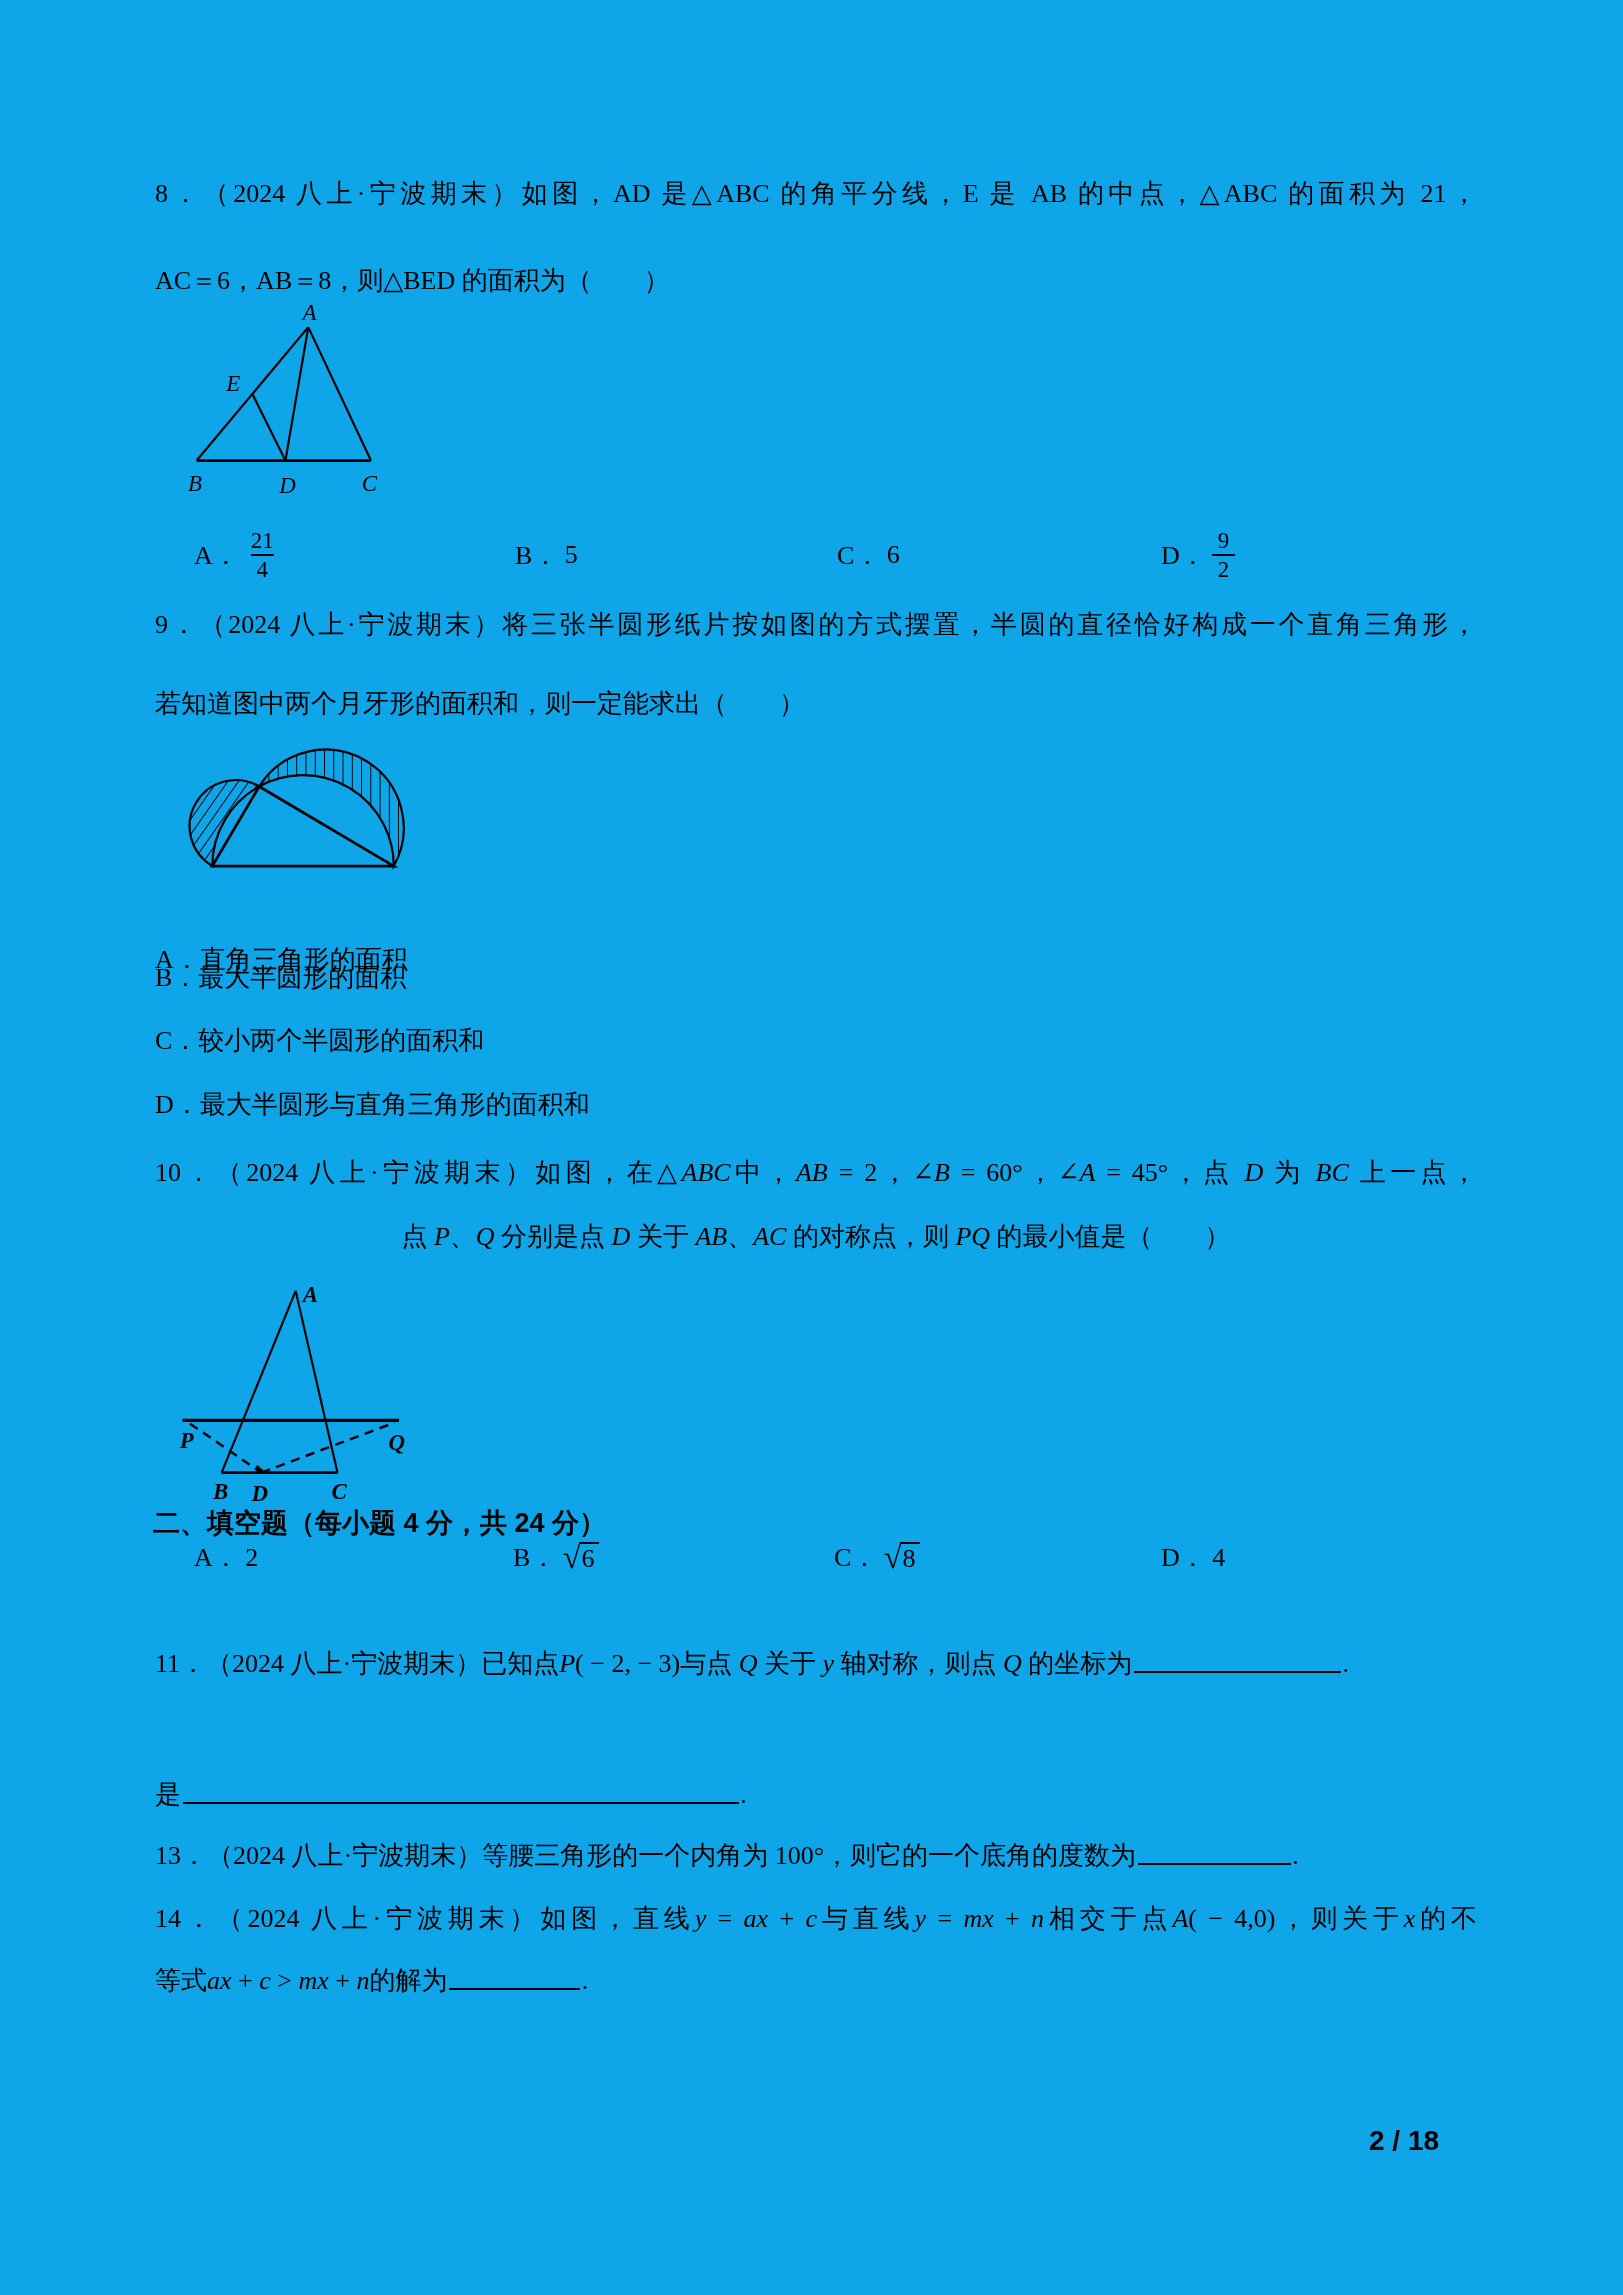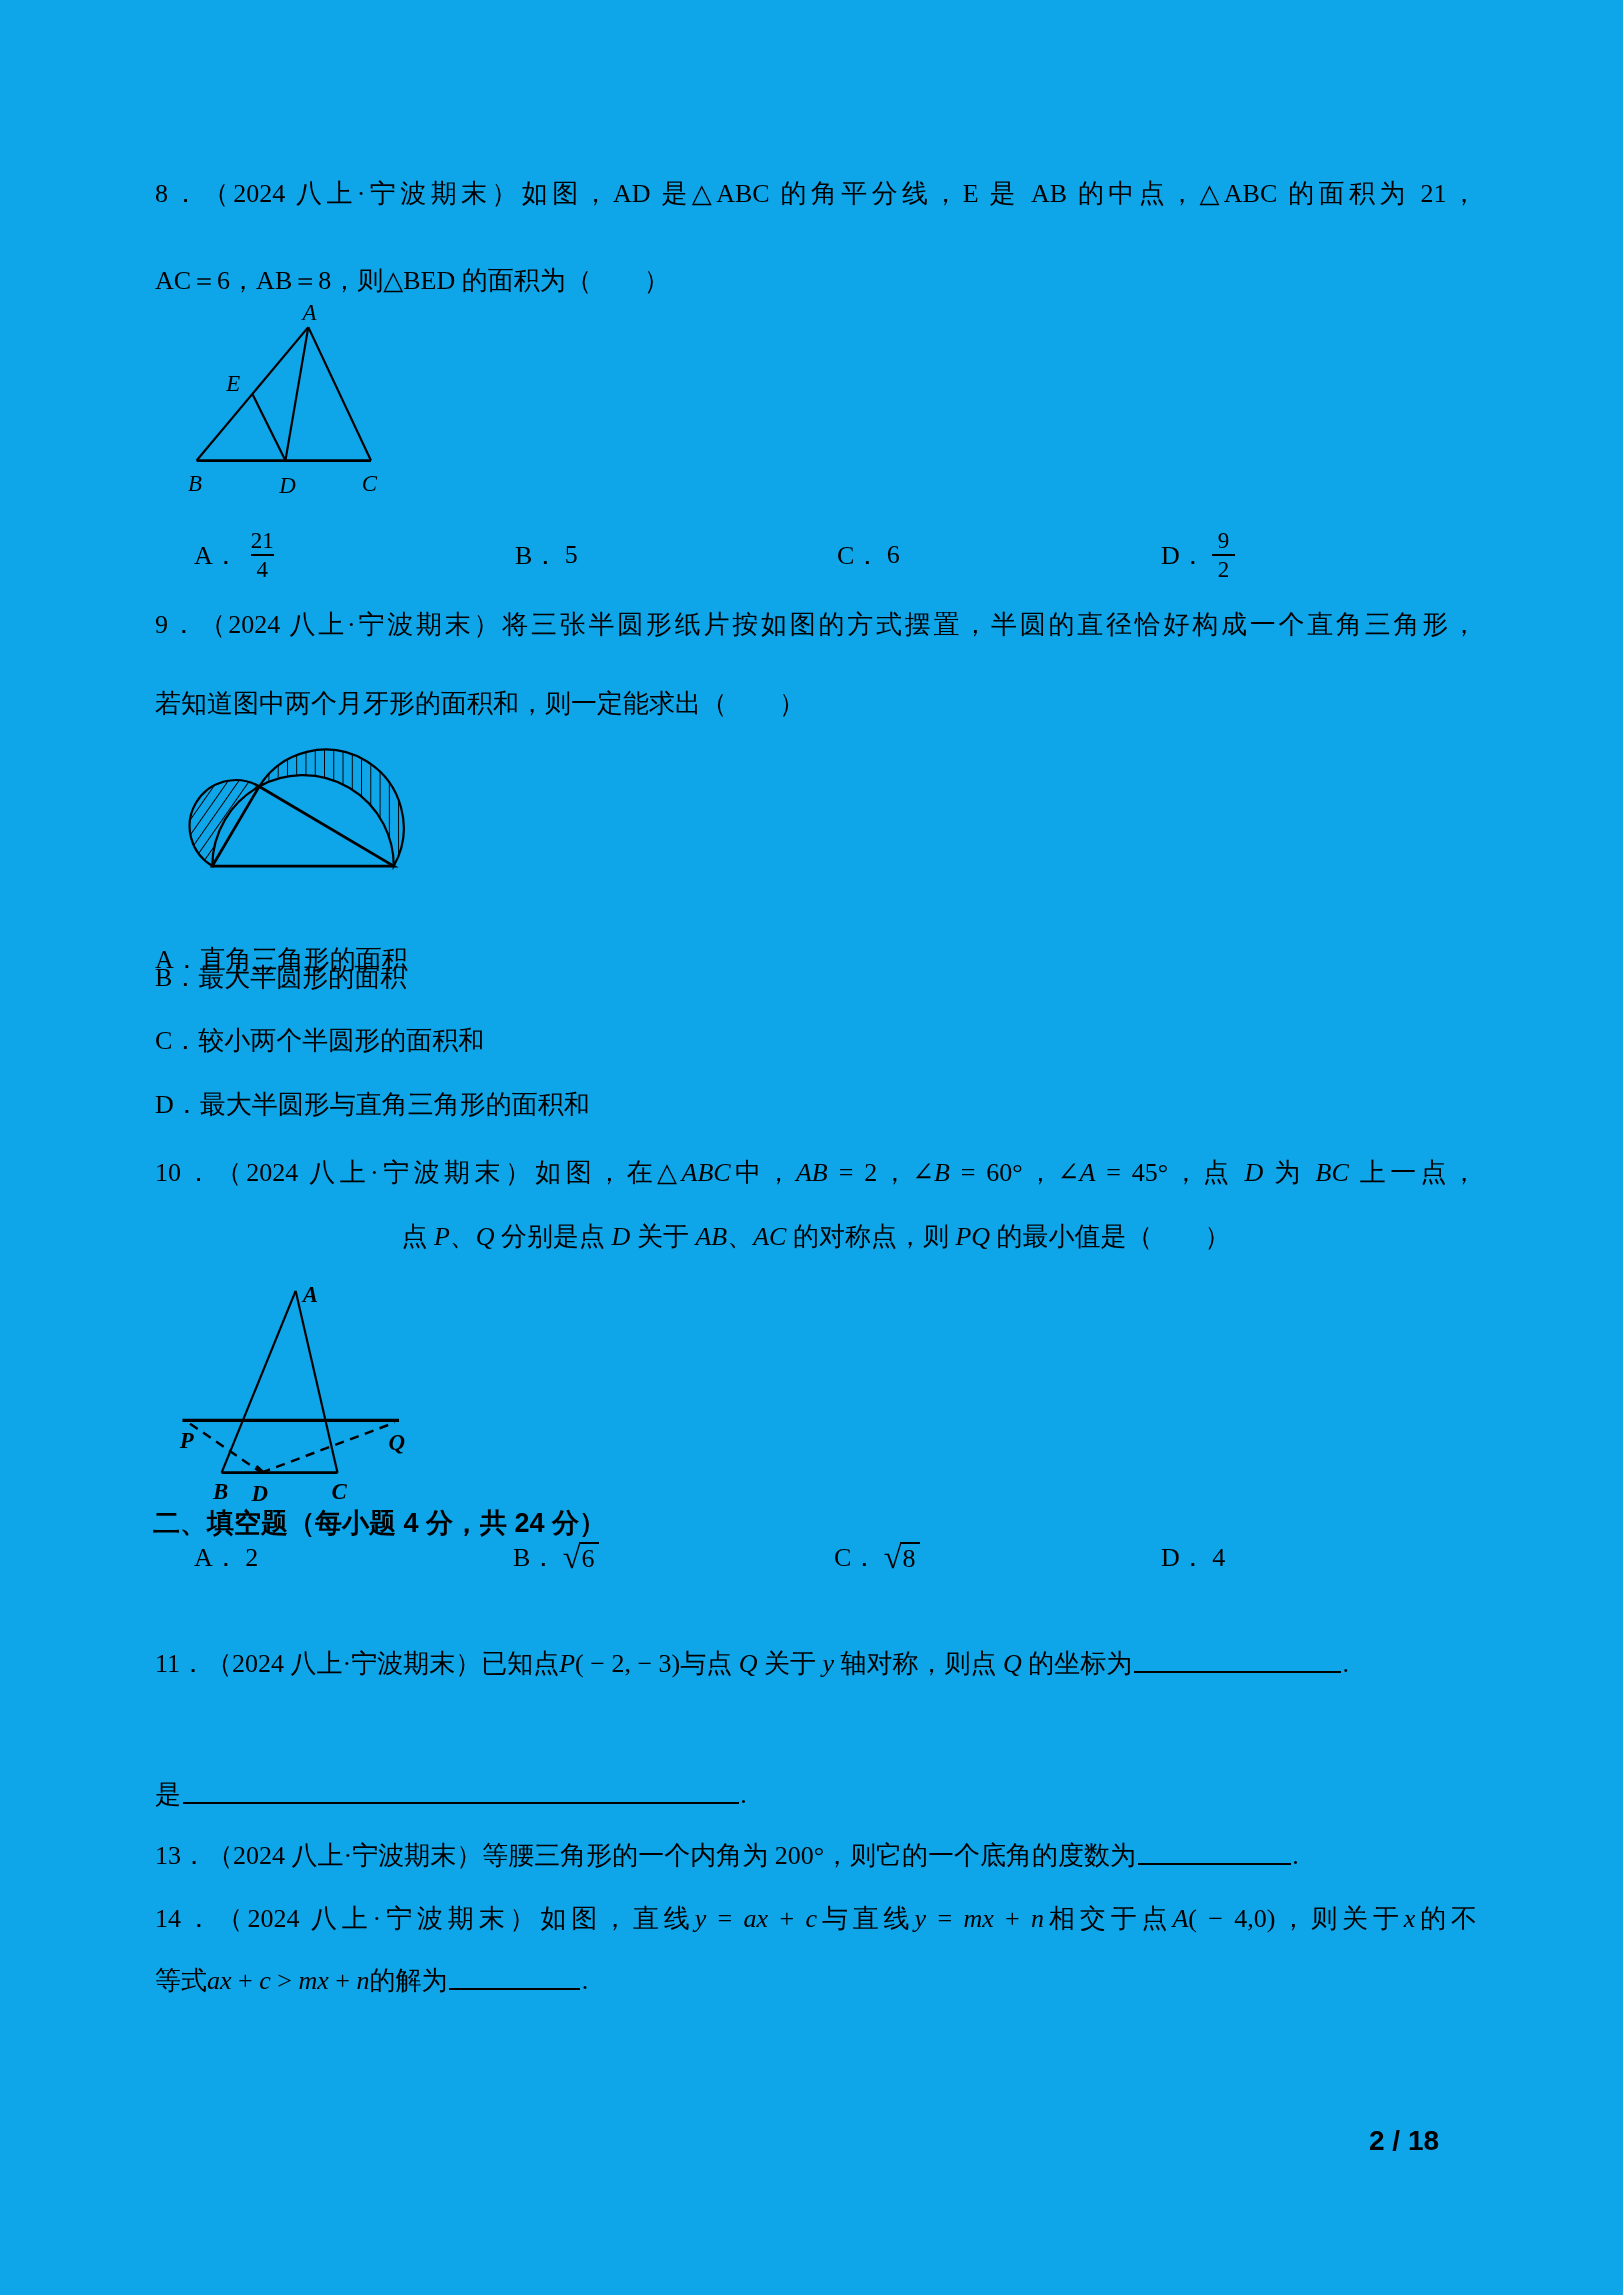--- a/index.html
+++ b/index.html
@@ -158,21 +158,21 @@
       <span>4</span>
     </div>
   </div>
 
   <div class="section-header" style="top:1507px;">二、填空题（每小题 4 分，共 24 分）</div>
 
   <div class="tline" style="top:1647px;"><span>11．（2024 八上·宁波期末）已知点</span><span class="it">P</span><span>( − 2, − 3)与点 </span><span class="it">Q</span><span> 关于 </span><span class="it">y</span><span> 轴对称，则点 </span><span class="it">Q</span><span> 的坐标为</span><span class="blank blank-m"></span><span>.</span></div>
 
   <div class="tline" style="top:1778px;"><span>是</span><span class="blank blank-l"></span><span>.</span></div>
 
-  <div class="tline" style="top:1839px;"><span>13．（2024 八上·宁波期末）等腰三角形的一个内角为 200°，则它的一个底角的度数为</span><span class="blank blank-s"></span><span>.</span></div>
+  <div class="tline" style="top:1839px;"><span>13．（2024 八上·宁波期末）等腰三角形的一个内角为 100°，则它的一个底角的度数为</span><span class="blank blank-s"></span><span>.</span></div>
 
   <div class="tline just" style="top:1902px;"><span>14．（2024 八上·宁波期末）如图，直线</span><span class="it">y</span><span> = </span><span class="it">ax</span><span> + </span><span class="it">c</span><span>与直线</span><span class="it">y</span><span> = </span><span class="it">mx</span><span> + </span><span class="it">n</span><span>相交于点</span><span class="it">A</span><span>( − 4,0)，则关于</span><span class="it">x</span><span>的不</span></div>
   <div class="tline" style="top:1964px;"><span>等式</span><span class="it">ax</span><span> + </span><span class="it">c</span><span> &gt; </span><span class="it">mx</span><span> + </span><span class="it">n</span><span>的解为</span><span class="blank blank-xs"></span><span>.</span></div>
 
   <div class="pagenum">2 / 18</div>
 
 </div>
 
 
 </body></html>

